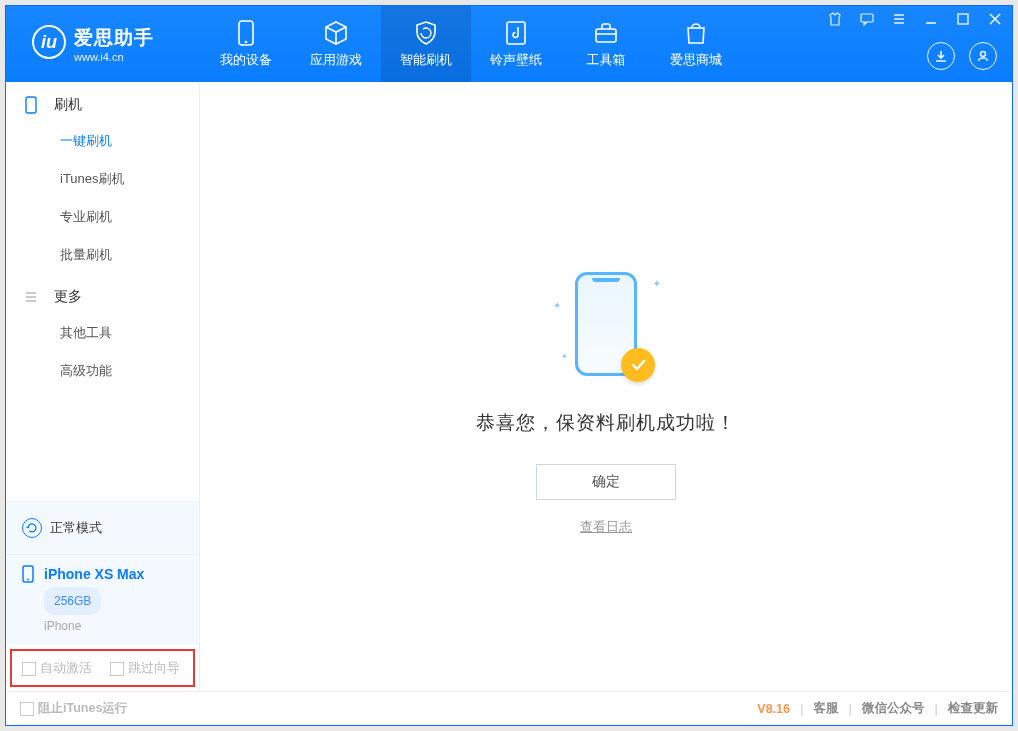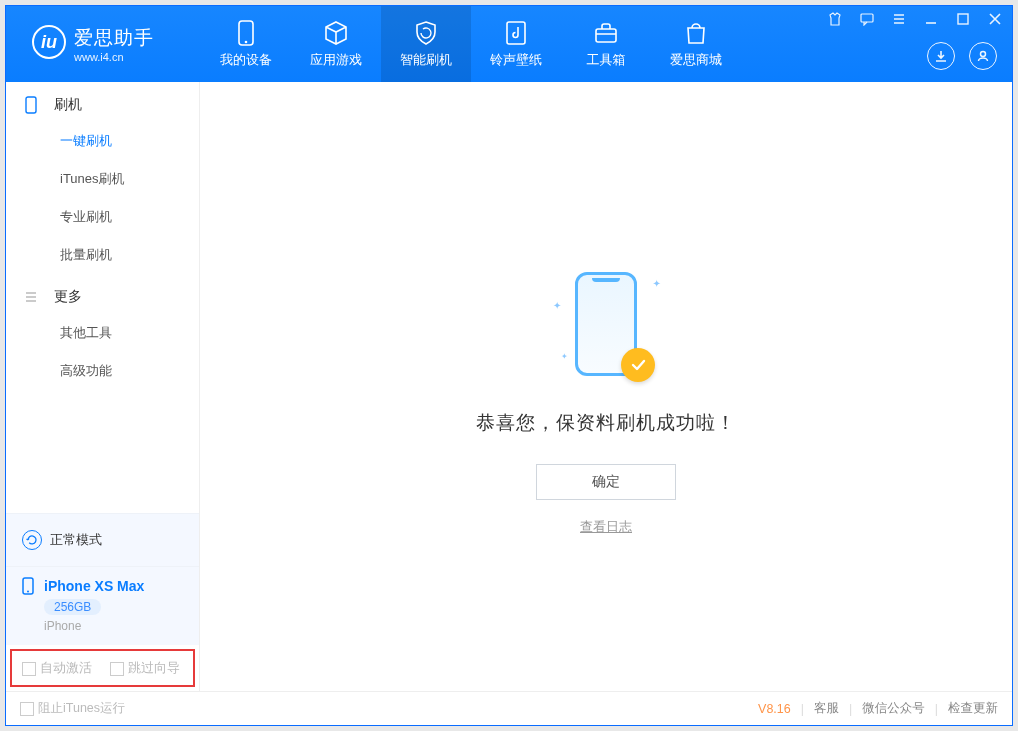--- a/index.html
+++ b/index.html
@@ -43,21 +43,21 @@
   border: 2.5px solid #fff;
   border-radius: 50%;
   display: flex;
   align-items: center;
   justify-content: center;
   font-weight: bold;
   font-size: 18px;
   font-style: italic;
   color: #fff;
 }
-.logo-text .title { font-size: 19px; font-weight: 400; letter-spacing: 1px; }
+.logo-text .title { font-size: 19px; font-weight: 700; letter-spacing: 1px; }
 .logo-text .sub { font-size: 11px; opacity: 0.9; }
 .nav {
   display: flex;
   height: 100%;
 }
 .nav-item {
   width: 90px;
   display: flex;
   flex-direction: column;
   align-items: center;
@@ -140,21 +140,21 @@
 .device-info {
   background: #f4f8ff;
   border-top: 1px solid #eef2f8;
   padding: 10px 14px 12px 14px;
 }
 .device-info .row1 { display:flex; align-items:center; gap:8px; }
 .device-info .name { color:#0a7dff; font-weight:600; font-size:14px; }
 .device-info .cap {
   display:inline-block; margin-top:4px; margin-left:24px;
   background:#e3effe; color:#3a8dff; border-radius:10px;
-  padding:1px 10px; font-size:12px;
+  padding:7px 10px; font-size:12px;
 }
 .device-info .type { margin-left:24px; margin-top:4px; color:#aaa; font-size:12px; }
 .bottom-options {
   border: 2px solid #e63a3a;
   padding: 8px 10px;
   display:flex; gap:18px; align-items:center;
   color:#bbb; font-size:13px;
   margin: 4px;
 }
 .chk { width:14px; height:14px; border:1px solid #ccc; display:inline-block; margin-right:4px; vertical-align:middle; }
@@ -186,20 +186,21 @@
   display:flex;align-items:center;justify-content:center;
 }
 .log-link { margin-top:18px; color:#999; font-size:13px; text-decoration:underline; cursor:pointer; }
 .footer {
   height:34px;
   border-top:1px solid #eee;
   display:flex; align-items:center;
   padding:0 14px;
   font-size:12.5px;
   color:#bbb;
+  font-weight:bold;
 }
 .footer .left { display:flex; align-items:center; gap:5px; }
 .footer .spacer { flex:1; }
 .footer .right { display:flex; gap:10px; align-items:center; }
 .footer .right span.link { color:#888; cursor:pointer; }
 .footer .right span.ver { color:#ff954a; }
 .footer .sep { color:#ddd; }
 svg { display:block; }
 </style>
 </head>

